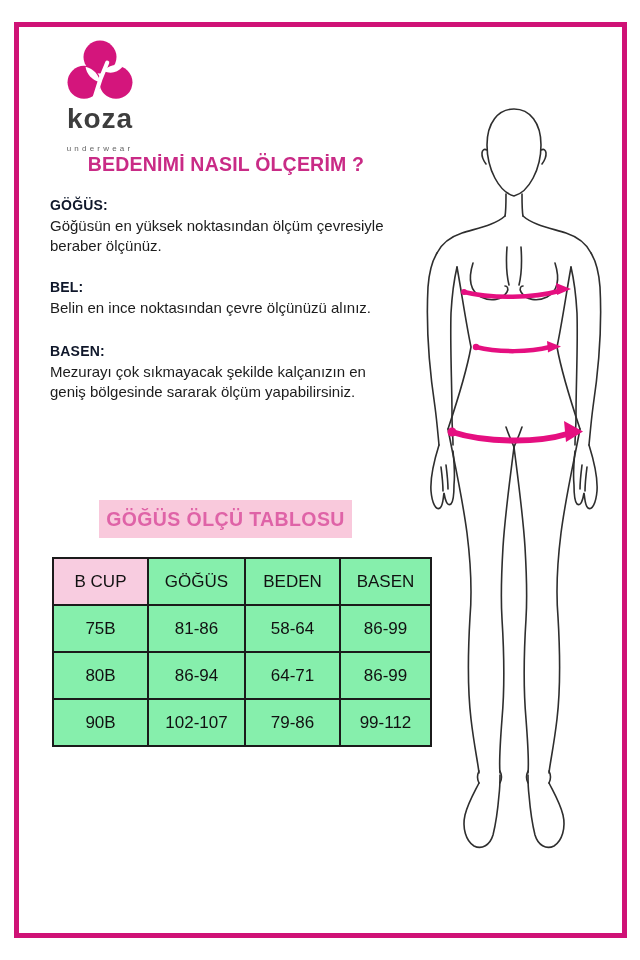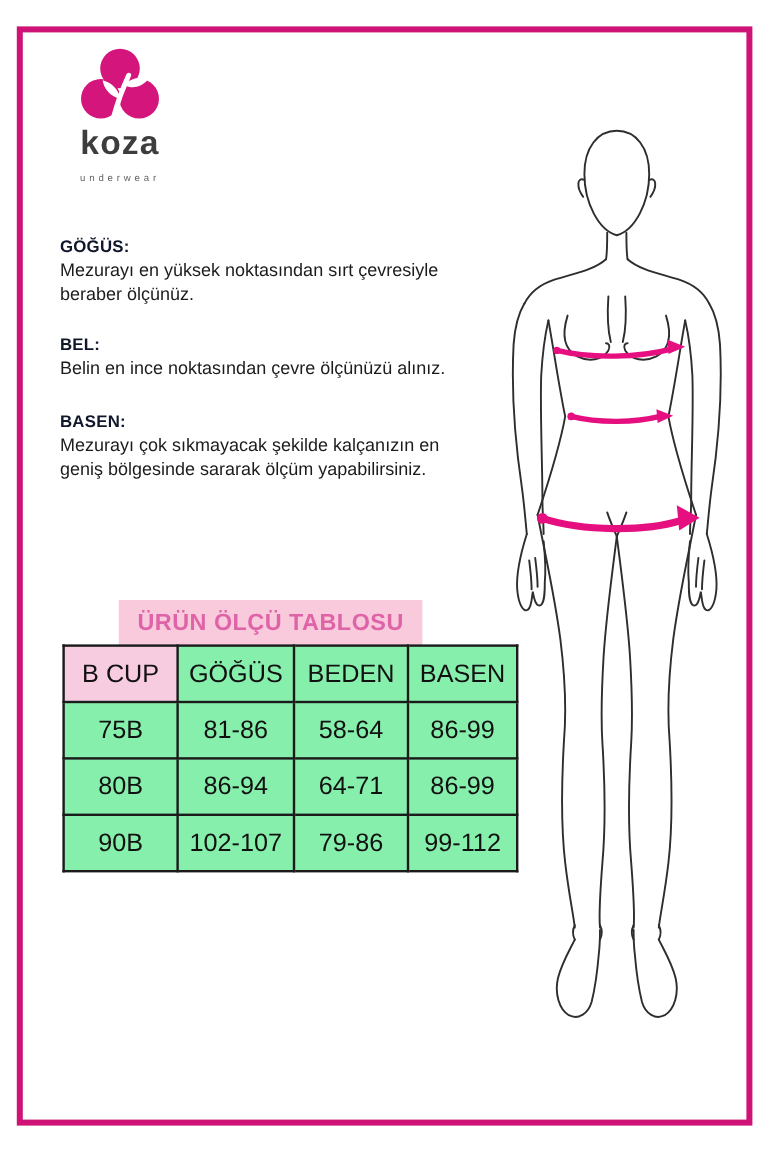--- a/index.html
+++ b/index.html
@@ -29,22 +29,22 @@
   .section h3 { font-size:14px; font-weight:bold; color:#0f172a; margin-bottom:3px; letter-spacing:0.2px; }
   .section p  { font-size:15px; color:#1c1c1c; line-height:20px; }
   
   .table-title {
     position:absolute; left:97px; top:500px; width:253px; height:38px;
     background:#f9c9dc; color:#df63a7; font-size:19.5px; font-weight:bold;
     text-align:center; line-height:38px; letter-spacing:0.4px;
   }
   
   table.size-table {
-    position:absolute; left:50px; top:537px; border-collapse:collapse;
-    table-layout:fixed; width:378px; font-size:21px; color:#111;
+    position:absolute; left:50px; top:557px; border-collapse:collapse;
+    table-layout:fixed; width:378px; font-size:17px; color:#111;
   }
   .size-table th, .size-table td {
     border:2px solid #1b1b1b; text-align:center; vertical-align:middle;
     height:47px; font-weight:normal; background:#86efac;
   }
   .size-table th { font-weight:normal; }
   .size-table th.corner { background:#f8cce0; }
   
   .figure-svg { position:absolute; left:408px; top:95px; }
 </style>
@@ -61,35 +61,36 @@
       <circle cx="16.5" cy="41" r="16" fill="#d4157c"></circle>
       <circle cx="47.5" cy="41" r="16" fill="#d4157c"></circle>
       <path d="M 27,55 C 30,44 34,33 39,22" stroke="#ffffff" stroke-width="4" fill="none" stroke-linecap="round"></path>
       <path d="M 32,41 C 24,39 19,33 18,26 C 26,28 31,34 32,41 Z" fill="#ffffff"></path>
       <path d="M 36,29 C 42,24 49,23 54,26 C 49,32 41,33 36,30 Z" fill="#ffffff"></path>
     </svg>
     <div class="logo-word">koza</div>
     <div class="logo-sub">underwear</div>
   </div>
 
+  <h1 class="page-title">BEDENİMİ NASIL ÖLÇERİM ?</h1>
 
   <div class="section section-0">
     <h3>GÖĞÜS:</h3>
-    <p>Mezurayı en yüksek noktasından sırt çevresiyle beraber ölçünüz.</p>
+    <p>Göğüsün en yüksek noktasından ölçüm çevresiyle beraber ölçünüz.</p>
   </div>
   <div class="section section-1">
     <h3>BEL:</h3>
     <p>Belin en ince noktasından çevre ölçünüzü alınız.</p>
   </div>
   <div class="section section-2">
     <h3>BASEN:</h3>
     <p>Mezurayı çok sıkmayacak şekilde kalçanızın en geniş bölgesinde sararak ölçüm yapabilirsiniz.</p>
   </div>
 
-  <div class="table-title">ÜRÜN ÖLÇÜ TABLOSU</div>
+  <div class="table-title">GÖĞÜS ÖLÇÜ TABLOSU</div>
 
   <table class="size-table">
     <colgroup>
         <col style="width:95px">
         <col style="width:97px">
         <col style="width:95px">
         <col style="width:91px">
       </colgroup>
     <tbody>
         <tr>

